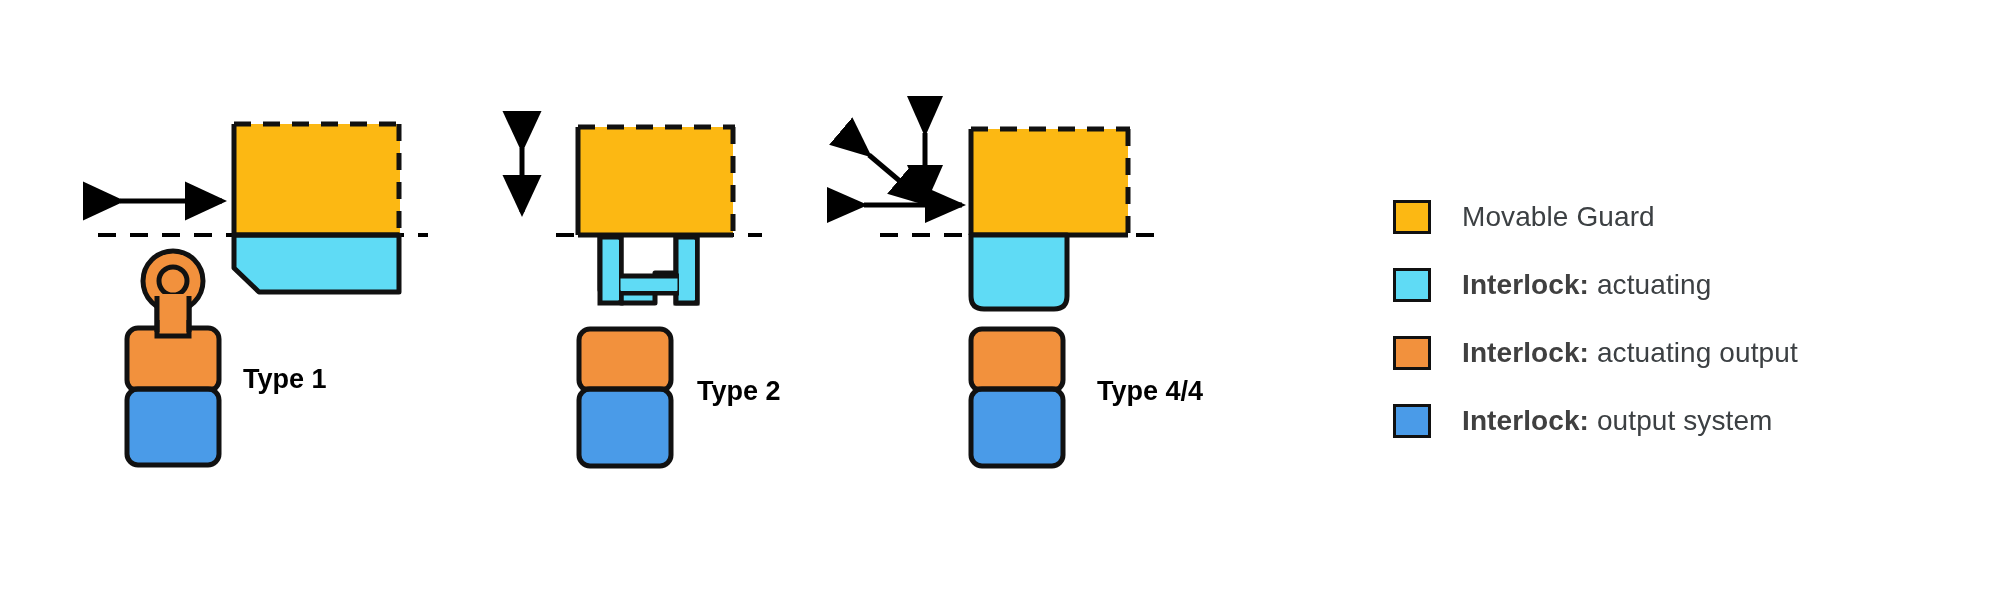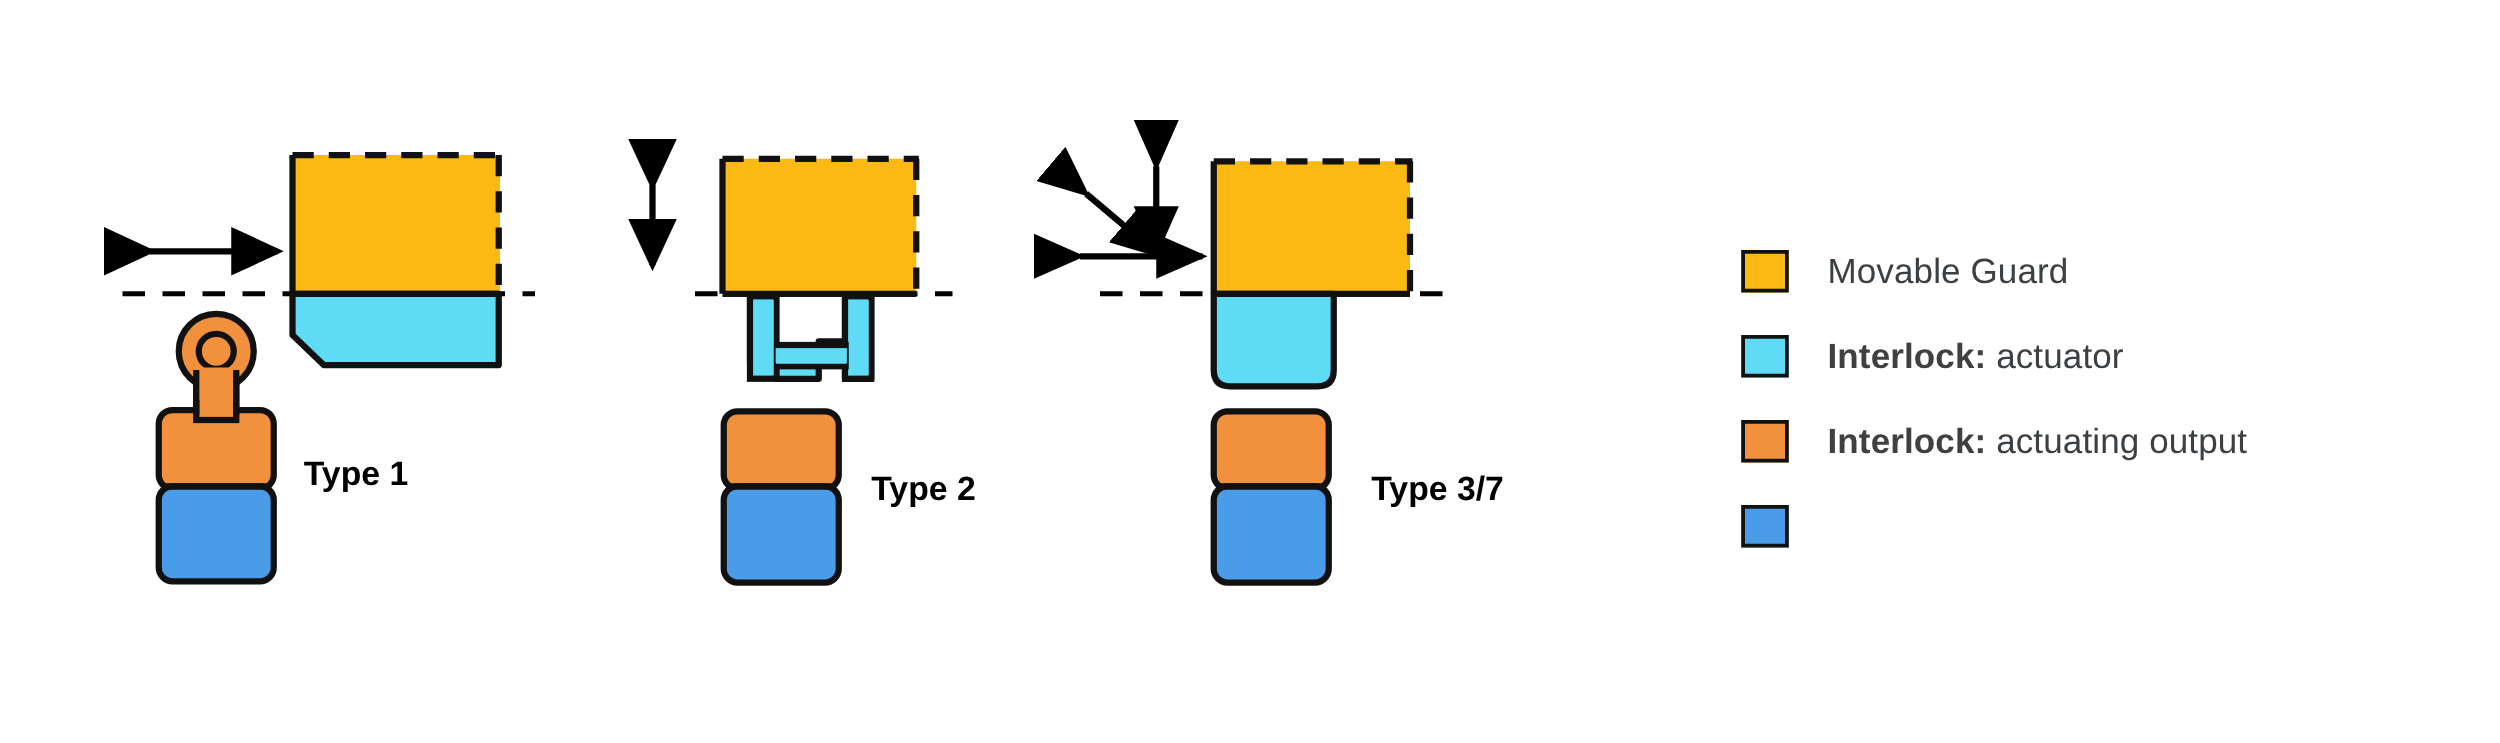--- a/index.html
+++ b/index.html
@@ -153,33 +153,34 @@
       <line x1="973" y1="389" x2="1061" y2="389" stroke="#111111" stroke-width="5"></line>
 
       <line x1="925" y1="133" x2="925" y2="202" stroke="#000000" stroke-width="5" marker-start="url(#ahs)" marker-end="url(#ahs)"></line>
       <line x1="869" y1="155" x2="927" y2="204" stroke="#000000" stroke-width="5" marker-start="url(#ahs)" marker-end="url(#ahs)"></line>
       <line x1="864" y1="205" x2="962" y2="205" stroke="#000000" stroke-width="5" marker-start="url(#ahs)" marker-end="url(#ahs)"></line>
     </g>
   </svg>
 
   <div class="type-label" id="label-type-1">Type 1</div>
   <div class="type-label" id="label-type-2">Type 2</div>
-  <div class="type-label" id="label-type-3">Type 3/7</div>
+  <div class="type-label" id="label-type-3">Type 4/4</div>
 
   <div class="legend">
     <div class="legend-row">
       <div class="legend-swatch" style="background-color: rgb(252, 184, 19);"></div>
       <div class="legend-text"><span class="strong"></span><span>Movable Guard</span></div>
     </div>
     <div class="legend-row">
       <div class="legend-swatch" style="background-color: rgb(95, 219, 245);"></div>
-      <div class="legend-text"><span class="strong">Interlock:</span><span> actuator</span></div>
+      <div class="legend-text"><span class="strong">Interlock:</span><span> actuating</span></div>
     </div>
     <div class="legend-row">
       <div class="legend-swatch" style="background-color: rgb(242, 145, 61);"></div>
       <div class="legend-text"><span class="strong">Interlock:</span><span> actuating output</span></div>
     </div>
     <div class="legend-row">
       <div class="legend-swatch" style="background-color: rgb(74, 155, 232);"></div>
+      <div class="legend-text"><span class="strong">Interlock:</span><span> output system</span></div>
     </div>
   </div>
 
 </div>
 
 </body></html>

